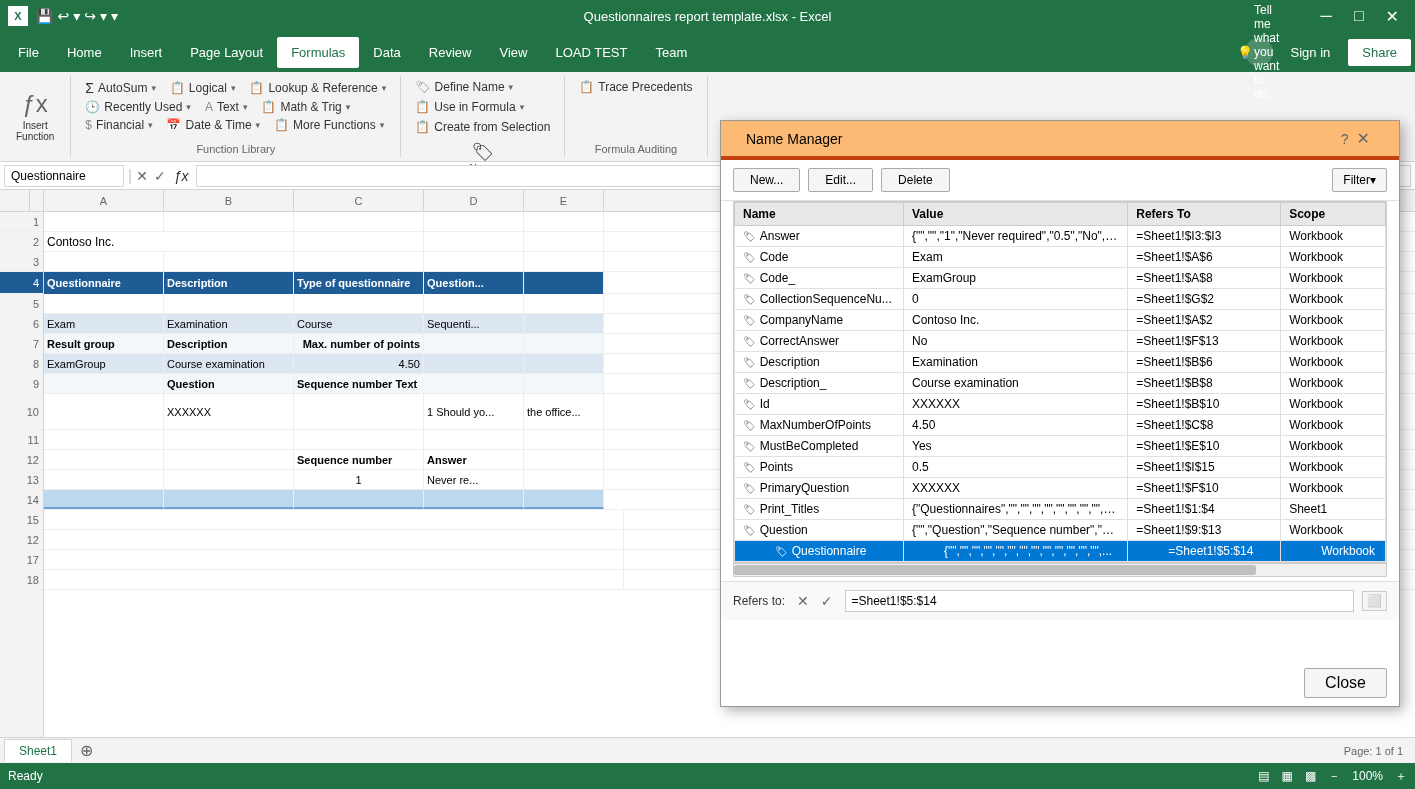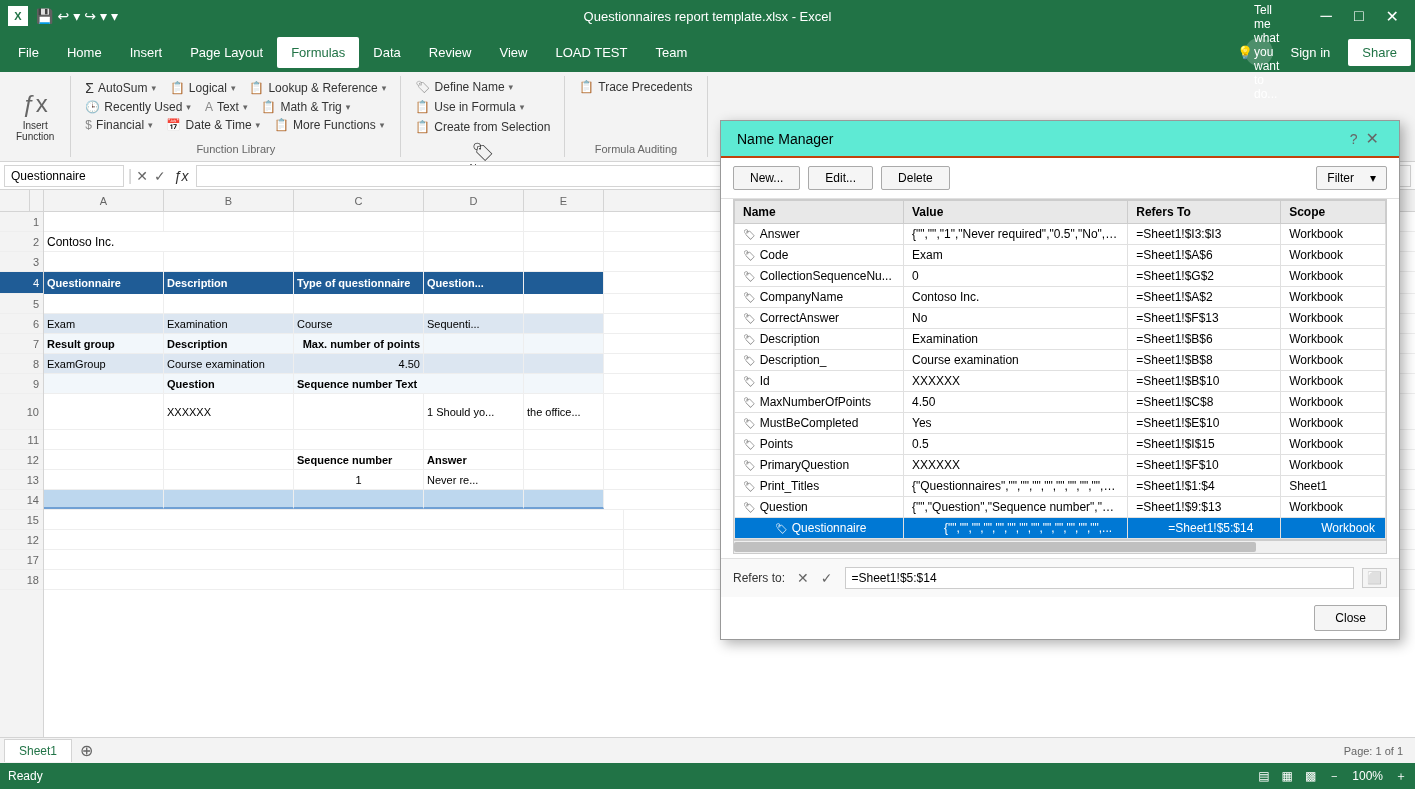--- a/index.html
+++ b/index.html
@@ -235,23 +235,23 @@
       position: absolute;
       top: 120px;
       left: 720px;
       width: 680px;
       background: white;
       border: 1px solid #999;
       box-shadow: 4px 4px 12px rgba(0,0,0,0.3);
       pointer-events: all;
     }
     .dialog-title-bar {
-      background: #5eead4;
-      border-bottom: 2px solid #c2410c;
-      padding: 8px 16px;
+      background: #fdba74;
+      border-bottom: 4px solid #c2410c;
+      padding: 8px 25px;
       display: flex;
       align-items: center;
       justify-content: space-between;
     }
     .dialog-title { font-size: 14px; font-weight: 500; }
     .dialog-close { cursor: pointer; font-size: 16px; color: #666; padding: 0 4px; }
     .dialog-title-buttons { display: flex; align-items: center; gap: 4px; }
     .dialog-help { font-size: 14px; color: #666; cursor: pointer; }
 
     .dialog-toolbar {
@@ -273,21 +273,21 @@
     }
     .filter-btn {
       padding: 4px 10px;
       border: 1px solid #aaa;
       background: #f5f5f5;
       font-size: 12px;
       cursor: pointer;
       border-radius: 2px;
       display: flex;
       align-items: center;
-      gap: 16px;
+      gap: 0;
     }
 
     
     .nm-table { width: 100%; border-collapse: collapse; font-size: 12px; }
     .nm-table th {
       background: #e8e8e8;
       border: 1px solid #ccc;
       padding: 4px 8px;
       font-weight: 600;
       text-align: left;
@@ -333,23 +333,24 @@
 
     .dialog-footer {
       padding: 8px 12px;
       display: flex;
       justify-content: flex-end;
     }
     .close-btn {
       padding: 5px 20px;
       border: 1px solid #aaa;
       background: #f5f5f5;
-      font-size: 12px;
+      font-size: 16px;
       cursor: pointer;
       border-radius: 2px;
+      margin-top: 40px;
     }
 
     .scrollbar-h {
       height: 14px;
       background: #f0f0f0;
       border: 1px solid #ccc;
       margin: 0 12px 4px;
       position: relative;
     }
     .scrollbar-h-thumb {
@@ -743,20 +744,26 @@
             <td>=Sheet1!$I3:$I3</td>
             <td>Workbook</td>
           </tr>
           <tr>
             <td><span class="name-icon">🏷</span>Code</td>
             <td>Exam</td>
             <td>=Sheet1!$A$6</td>
             <td>Workbook</td>
           </tr>
           <tr>
+            <td><span class="name-icon">🏷</span>Code_</td>
+            <td>ExamGroup</td>
+            <td>=Sheet1!$A$8</td>
+            <td>Workbook</td>
+          </tr>
+          <tr>
             <td><span class="name-icon">🏷</span>CollectionSequenceNu...</td>
             <td>0</td>
             <td>=Sheet1!$G$2</td>
             <td>Workbook</td>
           </tr>
           <tr>
             <td><span class="name-icon">🏷</span>CompanyName</td>
             <td>Contoso Inc.</td>
             <td>=Sheet1!$A$2</td>
             <td>Workbook</td>

